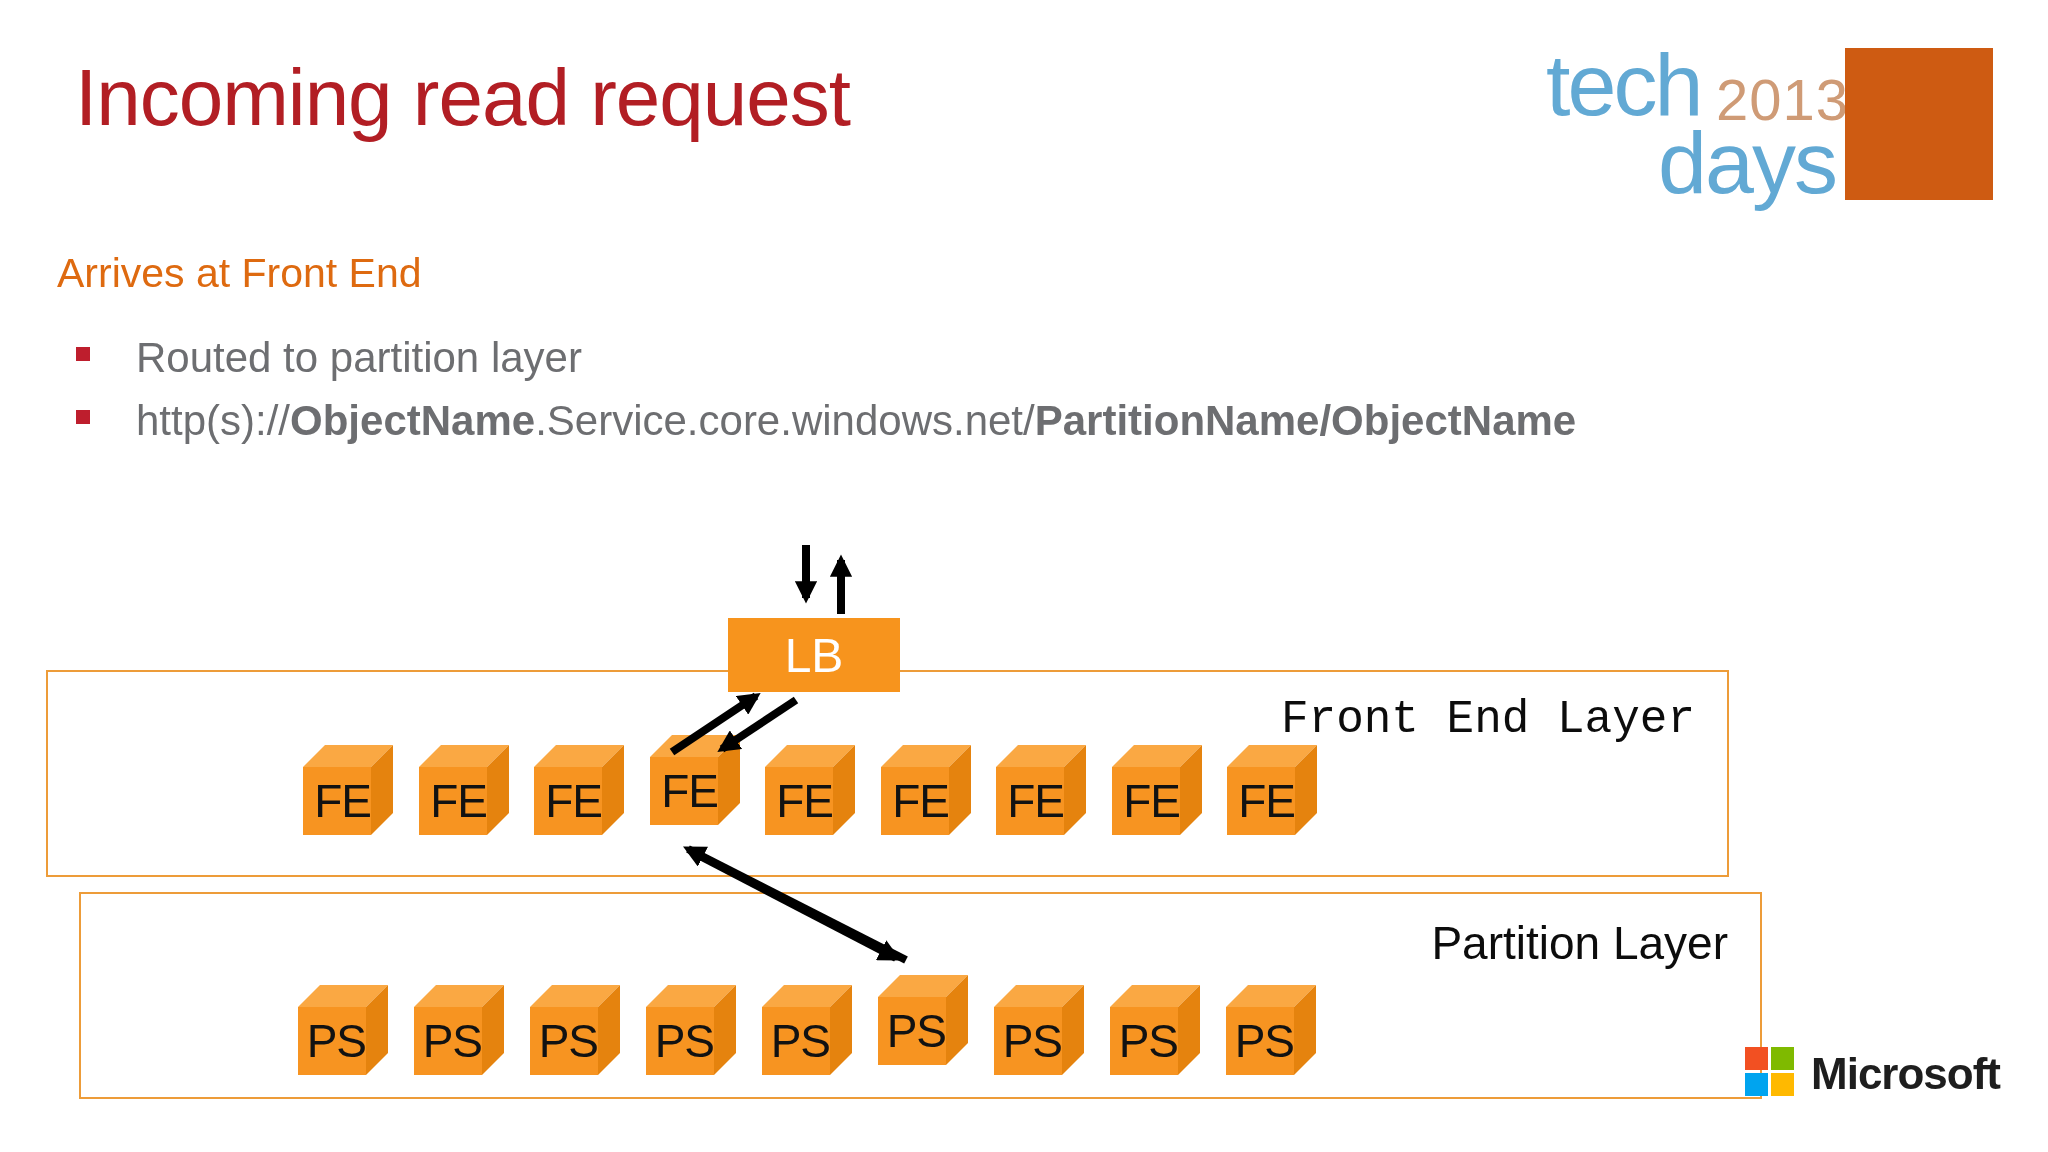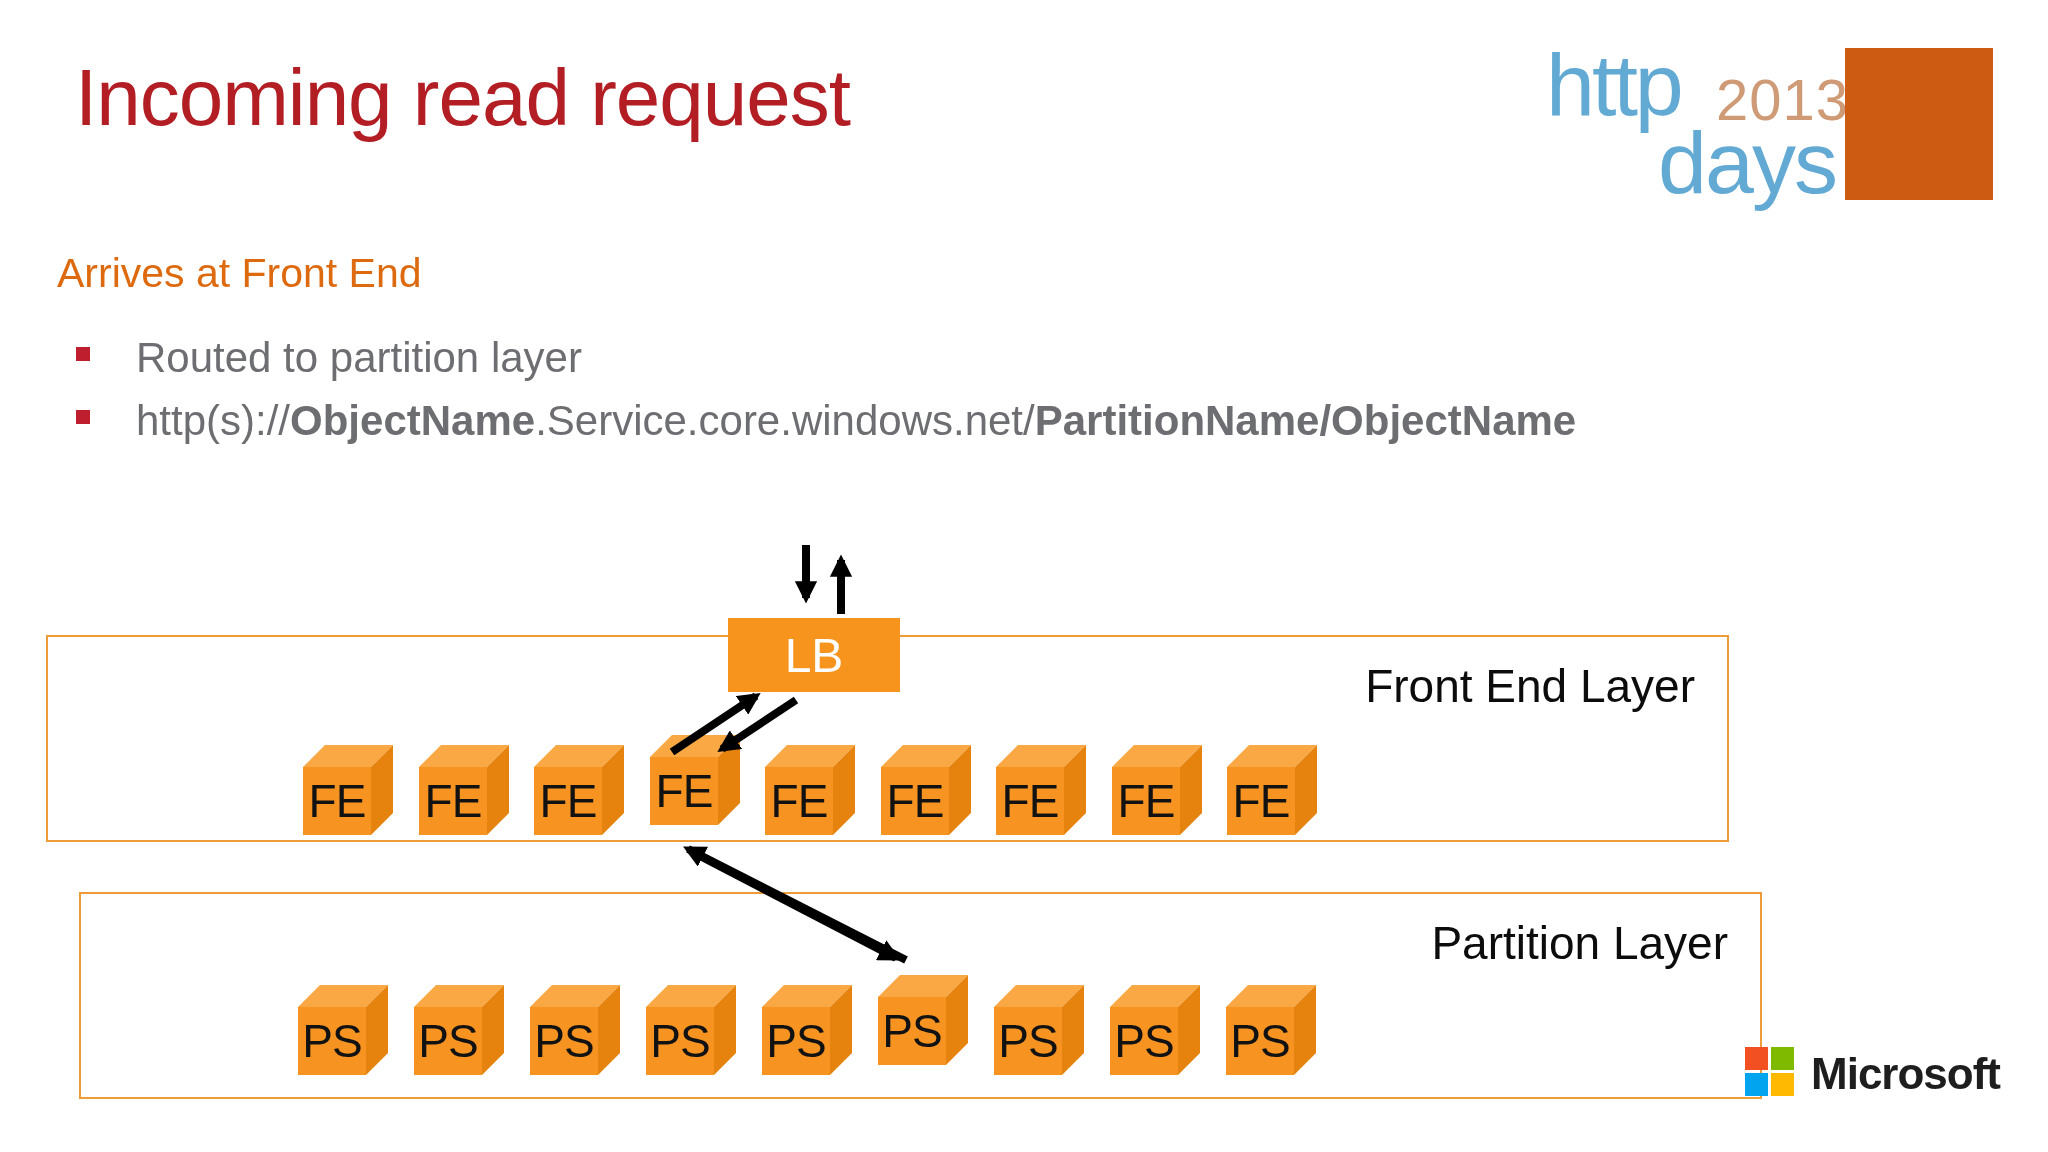--- a/index.html
+++ b/index.html
@@ -36,38 +36,38 @@
   .bullet b,.bullet .bold{font-weight:bold;color:var(--body_gray);}
 
   
   .layer-box{
     position:absolute;left:46px;width:1683px;height:207px;
     border:2px solid var(--border_orange);background:transparent;box-sizing:border-box;
   }
   .layer-box .layer-label{
     position:absolute;right:32px;top:22px;font-size:46px;color:#0c0c0c;
   }
-  #front-end-box{top:635px;}
+  #front-end-box{top:670px;font-family:Liberation Mono, monospace;}
   #partition-box{top:892px;margin-left:33px;}
 
   
   .lb-box{
     position:absolute;left:728px;top:618px;width:172px;height:74px;
     background:var(--box_orange);display:flex;align-items:center;justify-content:center;
     font-size:48px;color:#ffffff;
   }
 
   
   .cube{position:absolute;width:90px;height:90px;}
   .cube .f-top{position:absolute;left:0;top:0;width:90px;height:90px;background:var(--cube_top);
     clip-path:polygon(0px 22px,22px 0px,90px 0px,68px 22px);}
   .cube .f-right{position:absolute;left:0;top:0;width:90px;height:90px;background:var(--cube_side);
     clip-path:polygon(68px 22px,90px 0px,90px 68px,68px 90px);}
   .cube .f-front{position:absolute;left:0;top:22px;width:68px;height:68px;background:var(--cube_front);
-    display:flex;align-items:center;justify-content:center;}
+    display:flex;align-items:center;justify-content:flex-end;}
   .cube .cube-label{font-size:46px;color:#121212;letter-spacing:-1px;}
 
   
   .arrows{position:absolute;inset:0;pointer-events:none;}
 
   
   .ms-logo{position:absolute;left:1745px;top:1043px;width:300px;height:60px;padding-left:46px;}
   .ms-grid{position:absolute;left:0;top:4px;width:49px;height:49px;display:grid;
     grid-template-columns:23px 23px;grid-template-rows:23px 23px;gap:3px;}
   .ms-grid div{width:23px;height:23px;}
@@ -78,21 +78,21 @@
   .ms-word{position:absolute;left:66px;top:6px;font-size:44px;font-weight:600;color:#1e1e1e;letter-spacing:-1px;}
 </style>
 </head>
 <body>
 
 <div class="stage">
 
   <div class="slide-title">Incoming read request</div>
 
   <div class="td-logo">
-    <span class="td-tech">http</span>
+    <span class="td-tech">tech</span>
     <span class="td-year">2013</span>
     <span class="td-days">days</span>
     <span class="td-square"></span>
   </div>
 
   <div class="section-heading">Arrives at Front End</div>
 
   <div class="bullets">
     <div class="bullet">
       <span class="bullet-marker"></span>

